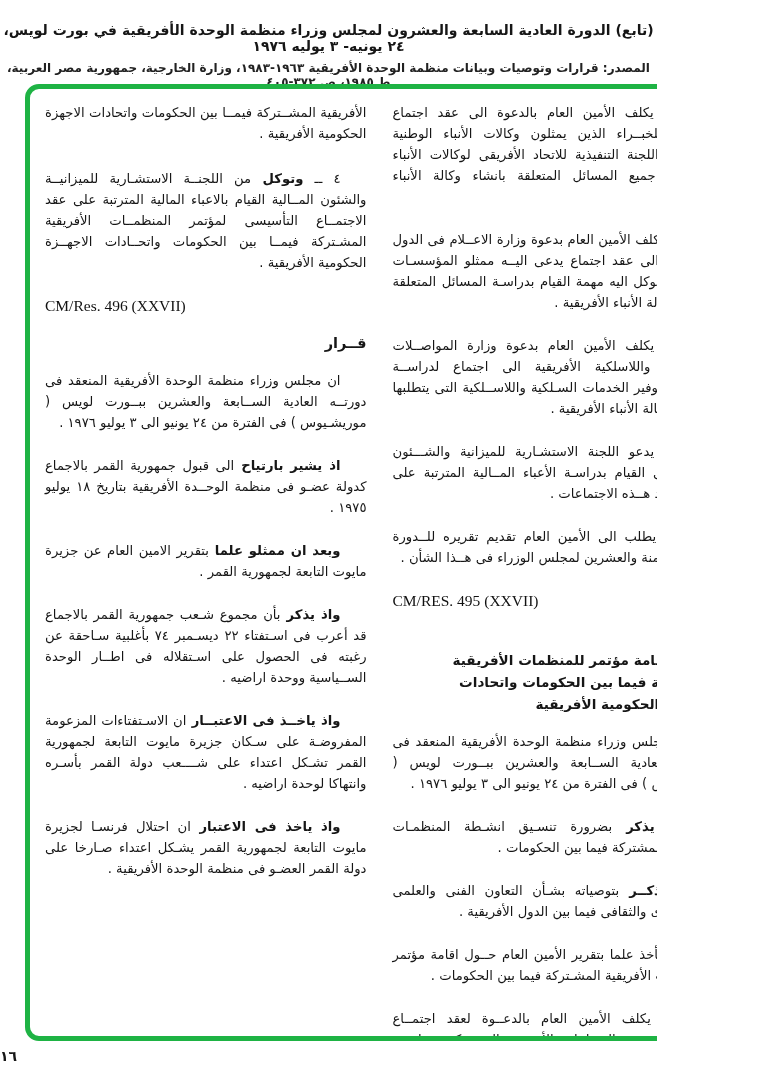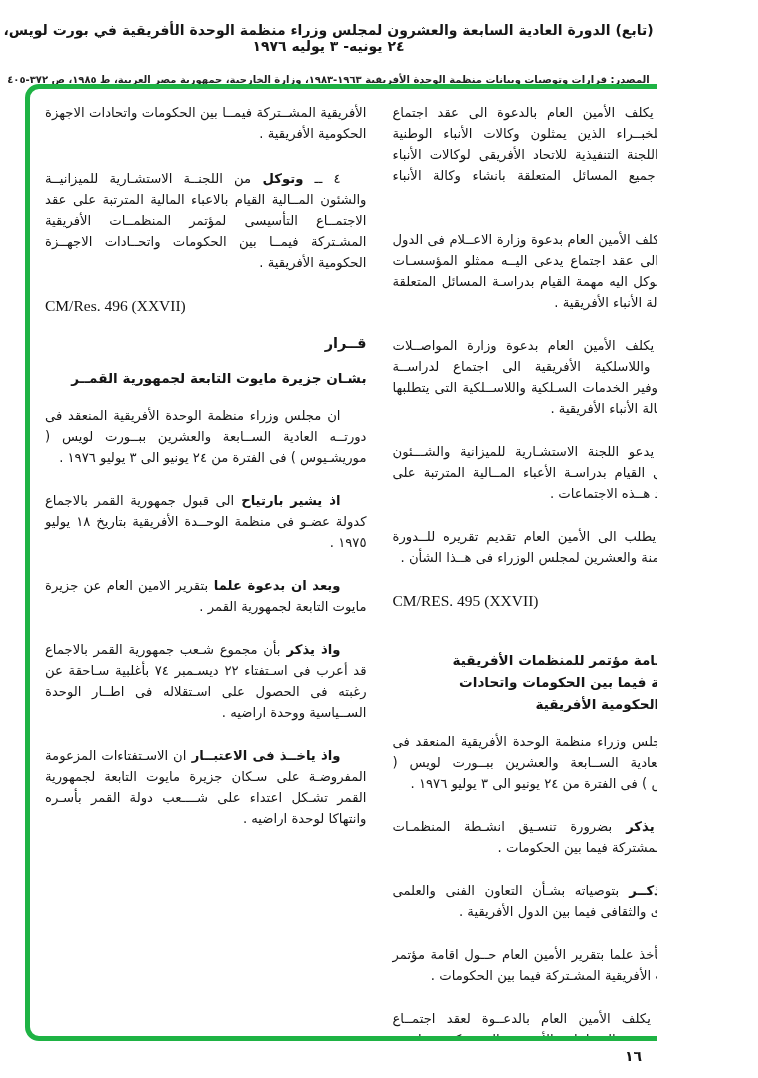--- a/index.html
+++ b/index.html
@@ -21,23 +21,23 @@
     direction: rtl;
     text-align: center;
     padding-top: 22px;
   }
   .header .h1 {
     font-size: 14px;
     font-weight: bold;
     letter-spacing: 0.2px;
   }
   .header .h2 {
-    font-size: 10px;
+    font-size: 12px;
     font-weight: bold;
-    margin-top: 20px;
+    margin-top: 7px;
     color: #222;
   }
   
   .frame {
     position: absolute;
     left: 25px;
     top: 84px;
     width: 709px;
     height: 957px;
     box-sizing: border-box;
@@ -87,21 +87,21 @@
   }
   .title.wide .tline { margin-bottom: 11px; }
   .title.wide .tline:first-child { margin-bottom: 13px; font-size: 14.5px; }
   .title.tight .tline:first-child { font-size: 14.5px; }
   
   .pageno {
     position: absolute;
     left: 0;
     right: 15px;
     top: 1048px;
-    text-align: right;
+    text-align: left;
     font-size: 14px;
     font-weight: bold;
     letter-spacing: 4px;
   }
 </style>
 </head>
 <body>
 
 <div class="page">
 
@@ -130,26 +130,26 @@
           <p class="para"><b class="lead">اذ يذكــر </b>بتوصياته بشـأن التعاون الفنى والعلمى والاقتصـادى والثقافى فيما بين الدول الأفريقية .</p>
           <p class="para"><span class="num">١ ــ </span>يأخذ علما بتقرير الأمين العام حــول اقامة مؤتمر للمنظمـات الأفريقية المشـتركة فيما بين الحكومات .</p>
           <p class="para"><span class="num">٢ ــ </span>يكلف الأمين العام بالدعــوة لعقد اجتمــاع تأسيسى لمؤتمر المنظمات الأفريقية المشتركة فيما بين الحكومات وذلك خلال الســنة المالية ١٩٧٧/٧٦ .</p>
         </div>
       <div class="col" id="col-left">
           <p class="para flush">الأفريقية المشــتركة فيمــا بين الحكومات واتحادات الاجهزة الحكومية الأفريقية .</p>
           <p class="para sp-lg"><span class="num">٤ ــ </span><b class="lead">وتوكل </b>من اللجنــة الاستشـارية للميزانيــة والشئون المــالية القيام بالاعباء المالية المترتبة على عقد الاجتمــاع التأسيسى لمؤتمر المنظمــات الأفريقية المشـتركة فيمــا بين الحكومات واتحــادات الاجهــزة الحكومية الأفريقية .</p>
           <div class="ref">CM/Res. 496 (XXVII)</div>
           <div class="title wide">
             <div class="tline">قــرار</div>
-            <div class="tline">بشـان جزيرة مايوت التابعة لجمهورية القمــر</div>
           </div>
           <p class="para">ان مجلس وزراء منظمة الوحدة الأفريقية المنعقد فى دورتــه العادية الســابعة والعشرين ببــورت لويس ( موريشـيوس ) فى الفترة من ٢٤ يونيو الى ٣ يوليو ١٩٧٦ .</p>
           <p class="para"><b class="lead">اذ يشير بارتياح </b>الى قبول جمهورية القمر بالاجماع كدولة عضـو فى منظمة الوحــدة الأفريقية بتاريخ ١٨ يوليو ١٩٧٥ .</p>
-          <p class="para"><b class="lead">وبعد ان بدعوة علما </b>بتقرير الامين العام عن جزيرة مايوت التابعة لجمهورية القمر .</p>
+          <p class="para"><b class="lead">وبعد ان ممثلو علما </b>بتقرير الامين العام عن جزيرة مايوت التابعة لجمهورية القمر .</p>
           <p class="para"><b class="lead">واذ يذكر </b>بأن مجموع شـعب جمهورية القمر بالاجماع قد أعرب فى اسـتفتاء ٢٢ ديسـمبر ٧٤ بأغلبية سـاحقة عن رغبته فى الحصول على اسـتقلاله فى اطــار الوحدة الســياسية ووحدة اراضيه .</p>
           <p class="para"><b class="lead">واذ ياخــذ فى الاعتبــار </b>ان الاسـتفتاءات المزعومة المفروضـة على سـكان جزيرة مايوت التابعة لجمهورية القمر تشـكل اعتداء على شــــعب دولة القمر بأسـره وانتهاكا لوحدة اراضيه .</p>
+          <p class="para"><b class="lead">واذ ياخذ فى الاعتبار </b>ان احتلال فرنسـا لجزيرة مايوت التابعة لجمهورية القمر يشـكل اعتداء صـارخا على دولة القمر العضـو فى منظمة الوحدة الأفريقية .</p>
         </div>
     </div>
   </div>
 
   <div class="pageno">١٦</div>
 
 </div>
 
 </body></html>

